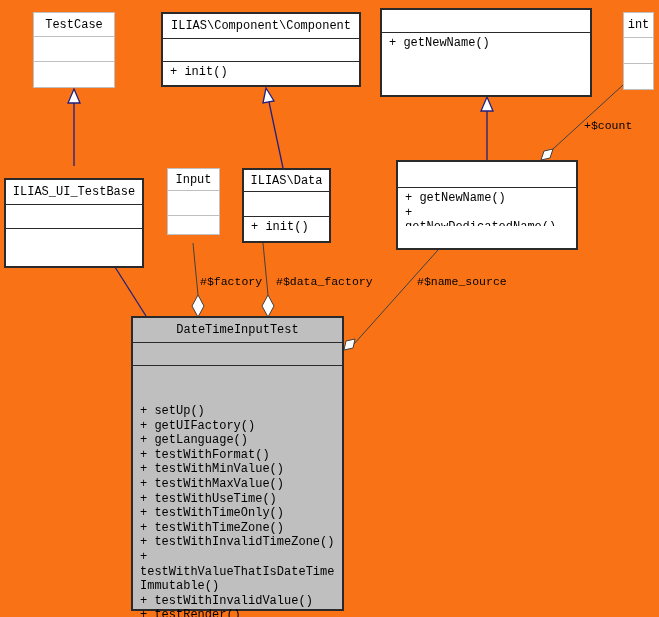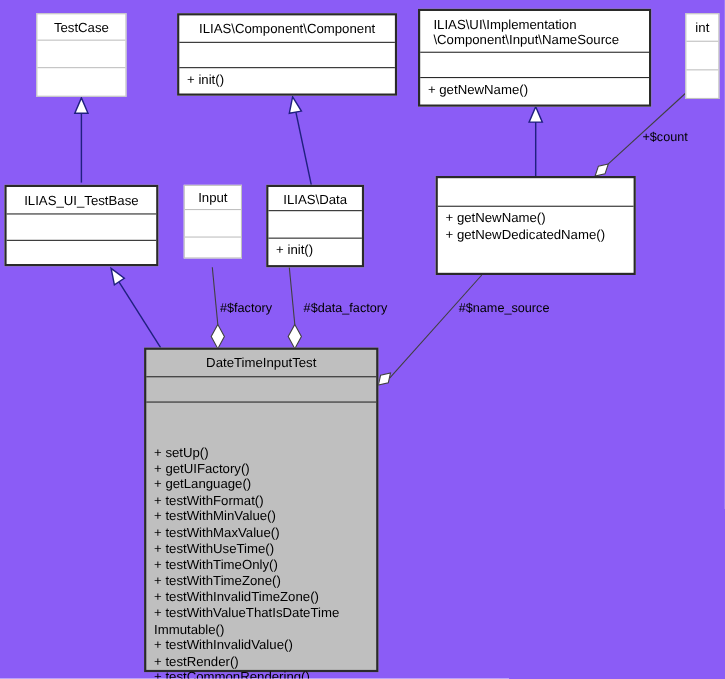--- a/index.html
+++ b/index.html
@@ -1,18 +1,18 @@
 <!DOCTYPE html>
 <html><head>
 <meta charset="utf-8">
 <style>
   html,body{margin:0;padding:0;background:#ffffff;}
   .canvas{
-    position:relative;width:659px;height:617px;background:#8b5cf6;
-    font-family:Liberation Sans, sans-serif;
+    position:relative;width:659px;height:617px;background:#f97316;
+    font-family:Liberation Mono, monospace;
     color:#000;overflow:hidden;
   }
   .edges{position:absolute;left:0;top:0;width:659px;height:617px;pointer-events:none;}
   .uml-box{position:absolute;background:#ffffff;border:2px solid #2a2a2a;box-sizing:border-box;font-size:12px;}
   .uml-box.muted{border:1px solid #c0c0c0;}
   .uml-box.filled{background:#bfbfbf;}
   .row{box-sizing:border-box;border-bottom:1px solid #2a2a2a;overflow:hidden;}
   .muted .row{border-bottom:1px solid #c0c0c0;}
   .row.last{border-bottom:none;}
   .title{display:flex;align-items:center;justify-content:center;text-align:center;white-space:pre-line;line-height:14px;}
@@ -58,33 +58,31 @@
     <div class="row last" style="height:25px;"></div>
   </div>
 
   <div class="uml-box" style="left:161px;top:12px;width:200px;height:75px;">
     <div class="row title" style="height:25px;">ILIAS\Component\Component</div>
     <div class="row" style="height:23px;"></div>
     <div class="row last methods" style="height:23px;">+ init()</div>
   </div>
 
   <div class="uml-box" style="left:380px;top:8px;width:212px;height:89px;">
-    <div class="row title left" style="height:38px;">ILIAS\UI\Implementation
-\Component\Input\NameSource</div>
     <div class="row" style="height:23px;"></div>
     <div class="row last methods" style="height:24px;">+ getNewName()</div>
   </div>
 
   <div class="uml-box muted" style="left:623px;top:12px;width:31px;height:78px;">
     <div class="row title" style="height:25px;">int</div>
     <div class="row" style="height:26px;"></div>
     <div class="row last" style="height:25px;"></div>
   </div>
 
-  <div class="uml-box" style="left:4px;top:168px;width:140px;height:74px;">
+  <div class="uml-box" style="left:4px;top:178px;width:140px;height:90px;">
     <div class="row title" style="height:25px;">ILIAS_UI_TestBase</div>
     <div class="row" style="height:24px;"></div>
     <div class="row last" style="height:24px;"></div>
   </div>
 
   <div class="uml-box muted" style="left:167px;top:168px;width:53px;height:67px;">
     <div class="row title" style="height:22px;">Input</div>
     <div class="row" style="height:25px;"></div>
     <div class="row last" style="height:26px;"></div>
   </div>

